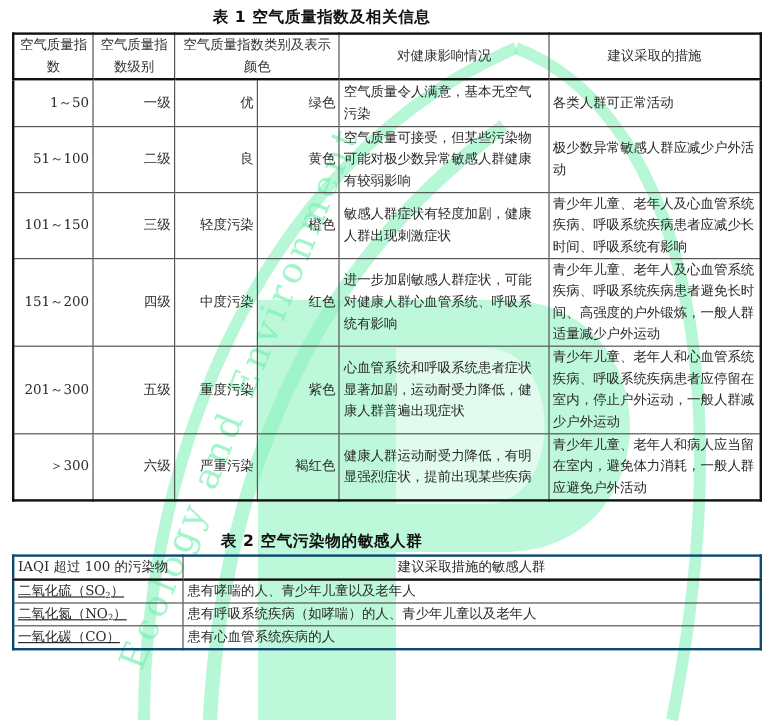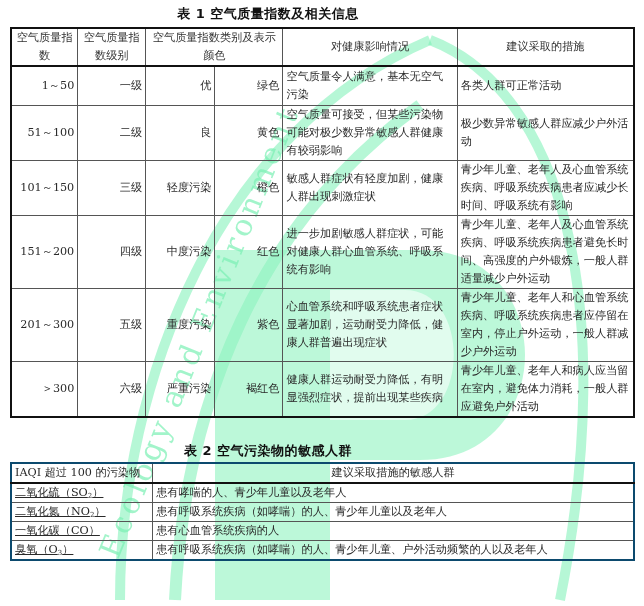--- a/index.html
+++ b/index.html
@@ -144,19 +144,15 @@
         <td class="l">患有哮喘的人、青少年儿童以及老年人</td>
       </tr>
       <tr style="height:19px">
         <td class="c"><span>二氧化氮（NO</span><sub>2</sub><span>）</span></td>
         <td class="l">患有呼吸系统疾病（如哮喘）的人、青少年儿童以及老年人</td>
       </tr>
       <tr style="height:19px">
         <td class="c"><span>一氧化碳（CO）</span></td>
         <td class="l">患有心血管系统疾病的人</td>
       </tr>
-      <tr style="height:19px">
-        <td class="c"><span>臭氧（O</span><sub>3</sub><span>）</span></td>
-        <td class="l">患有呼吸系统疾病（如哮喘）的人、青少年儿童、户外活动频繁的人以及老年人</td>
-      </tr>
     </tbody>
   </table>
 </div>
 
 </body></html>

